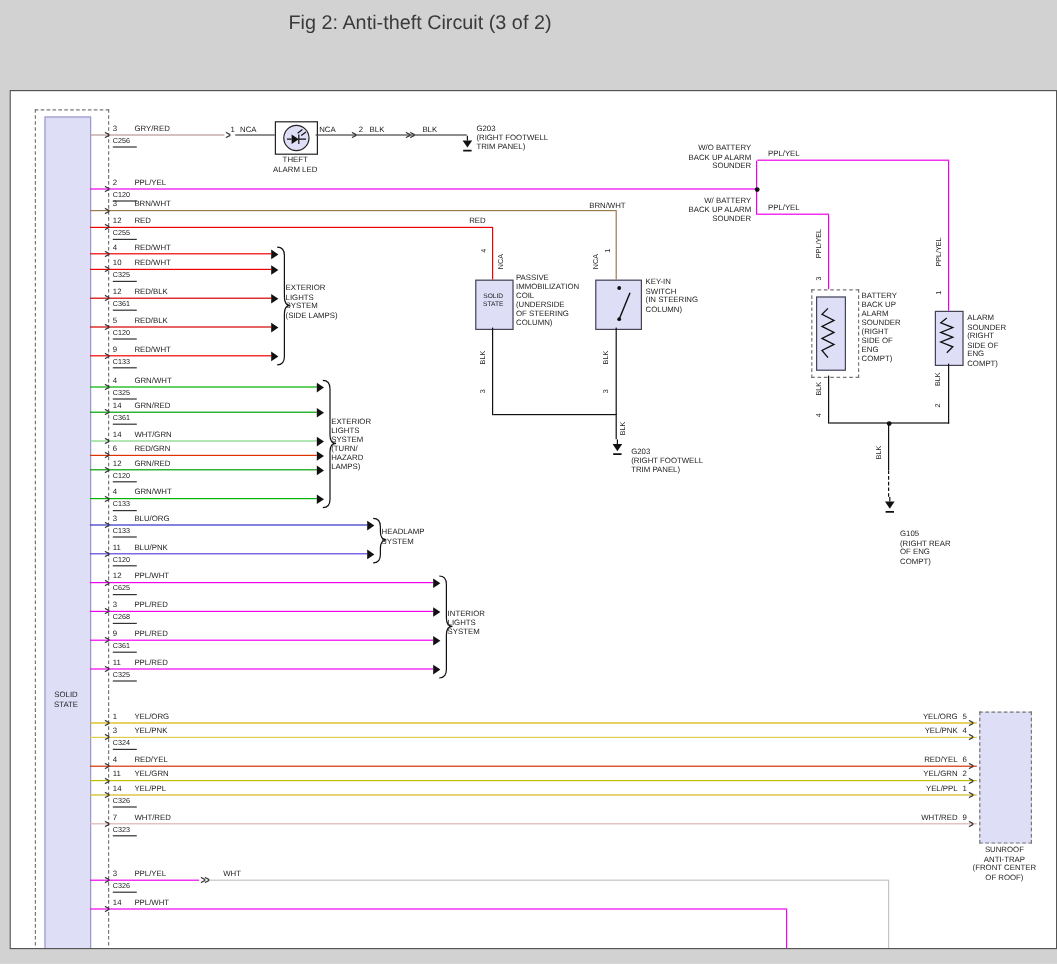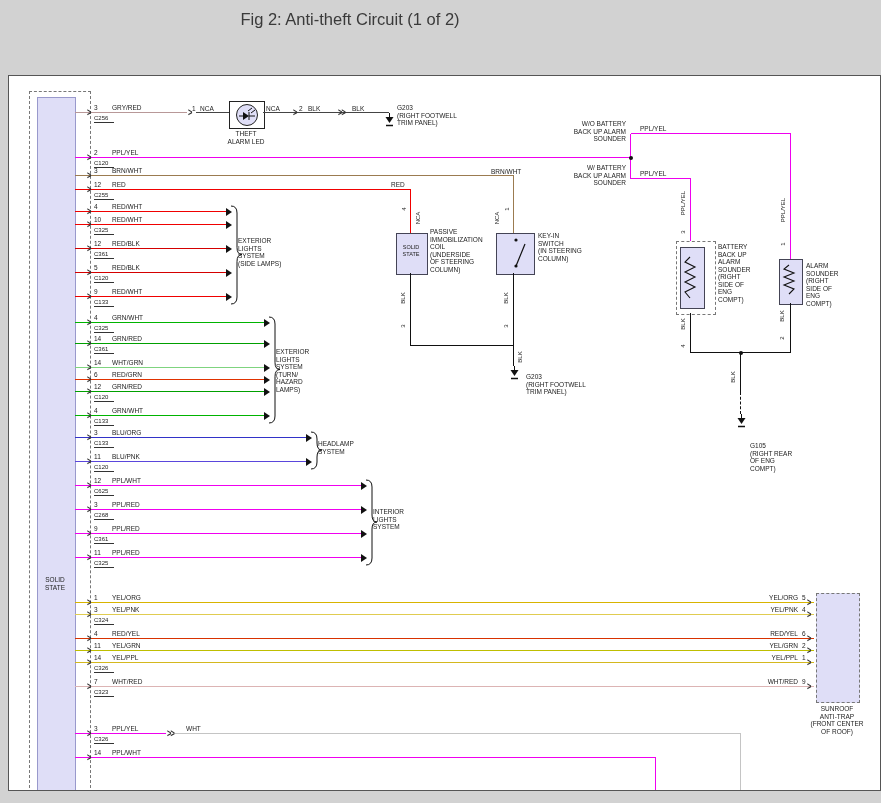--- a/index.html
+++ b/index.html
@@ -35,21 +35,21 @@
   .grp1{left:229px;top:161px;}
   .grp2{left:267px;top:272px;}
   .grp3{left:309px;top:364px;}
   .grp4{left:364px;top:432px;}
 </style>
 </head>
 <body>
 
 <div class="page">
   <div class="titlebar">
-    <div class="title">Fig 2: Anti-theft Circuit (1 of 2)</div>
+    <div class="title">Fig 2: Anti-theft Circuit (3 of 2)</div>
   </div>
 
   <div class="panel">
     <div id="layer">
         <div style="position: absolute; left: 20px; top: 15px; width: 60px; height: 700px; border: 1px dashed rgb(119, 119, 119);"></div>
         <div style="position: absolute; left: 28px; top: 21px; width: 37px; height: 694px; background: rgb(223, 222, 247); border: 1px solid rgb(153, 153, 204);"></div>
         <div style="position: absolute; left: 220px; top: 25px; width: 34px; height: 26px; background: rgb(255, 255, 255); border: 1px solid rgb(34, 34, 34);"></div>
         <div style="position: absolute; left: 387px; top: 157px; width: 30px; height: 40px; background: rgb(223, 222, 247); border: 1px solid rgb(68, 68, 85);"></div>
         <div style="position: absolute; left: 487px; top: 157px; width: 37px; height: 40px; background: rgb(223, 222, 247); border: 1px solid rgb(68, 68, 85);"></div>
         <div style="position: absolute; left: 667px; top: 165px; width: 38px; height: 72px; border: 1px dashed rgb(119, 119, 119);"></div>

